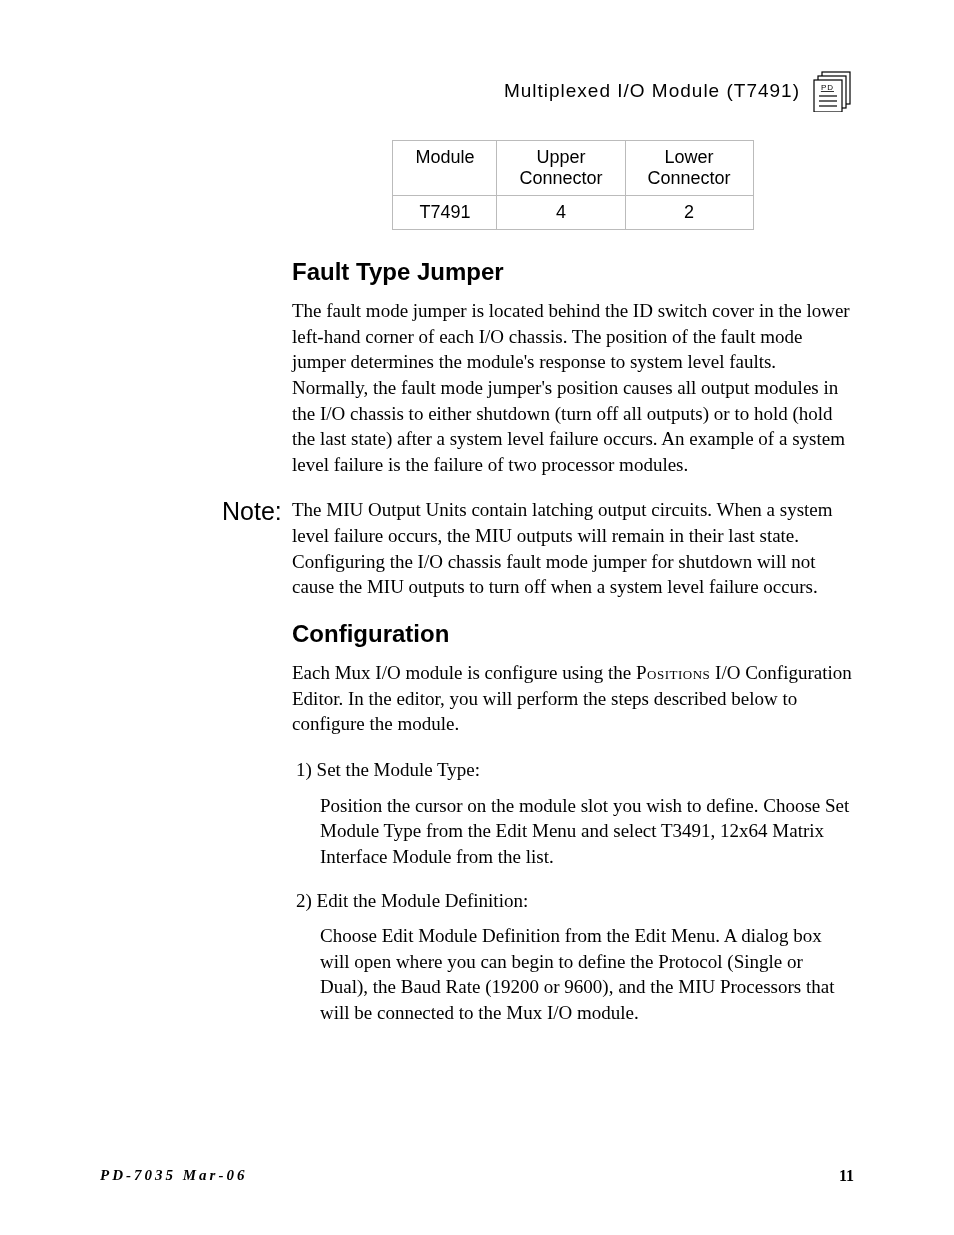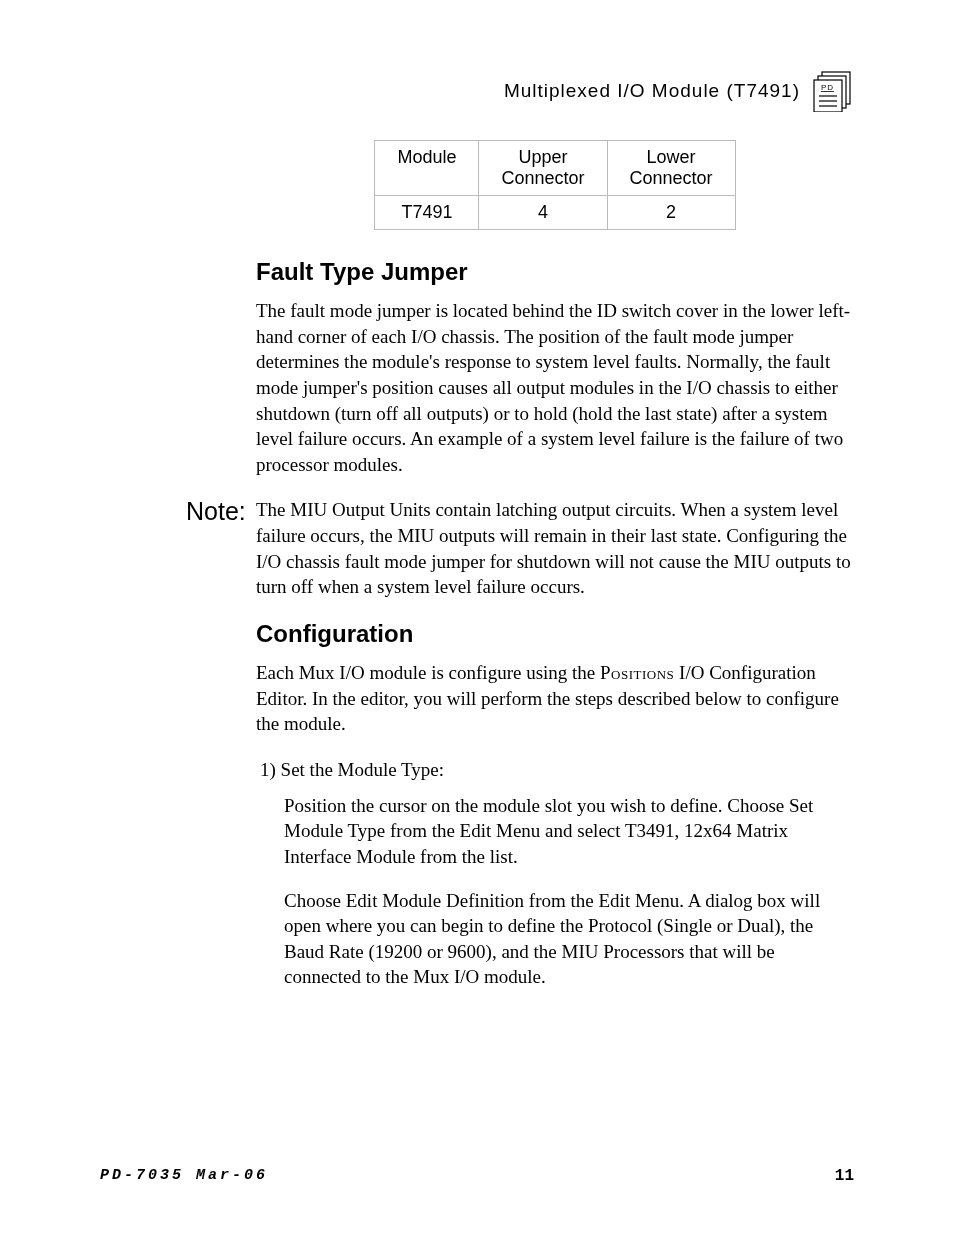--- a/index.html
+++ b/index.html
@@ -1,33 +1,33 @@
 <!DOCTYPE html>
 <html><head>
 <meta charset="utf-8">
 <style>
   * { box-sizing: border-box; margin: 0; padding: 0; }
   html, body { width: 954px; height: 1235px; background: #fff; font-family: Georgia, "Times New Roman", serif; color: #000; }
-  .page { position: relative; width: 954px; height: 1235px; padding: 70px 100px 60px 56px; }
+  .page { position: relative; width: 954px; height: 1235px; padding: 70px 100px 60px 92px; }
   .header-line { display: flex; justify-content: flex-end; align-items: center; gap: 12px; font-family: Arial, Helvetica, sans-serif; font-size: 19px; letter-spacing: 1px; margin-bottom: 28px; }
   .header-icon { width: 42px; height: 42px; position: relative; }
   .header-icon svg { width: 42px; height: 42px; }
   .content { padding-left: 200px; }
   .table-title { font-family: Arial, Helvetica, sans-serif; font-weight: bold; font-size: 18px; text-align: center; margin-bottom: 10px; }
   table.slot { border-collapse: collapse; margin: 0 auto 28px auto; }
   table.slot th, table.slot td { border: 1px solid #bbb; padding: 6px 22px; font-family: Arial, Helvetica, sans-serif; font-size: 18px; text-align: center; vertical-align: top; font-weight: normal; }
   table.slot th { border-bottom: 1px solid #bbb; }
   h2.section { font-family: Arial, Helvetica, sans-serif; font-weight: bold; font-size: 24px; margin: 6px 0 12px 0; }
   p.body { font-size: 19px; line-height: 1.35; margin-bottom: 20px; }
   .note-block { position: relative; }
   .note-label { position: absolute; left: -70px; top: 0; font-family: Arial, Helvetica, sans-serif; font-size: 25px; }
   .steps { margin-left: 4px; }
   .step-head { font-size: 19px; line-height: 1.35; margin-bottom: 10px; }
   .step-body { font-size: 19px; line-height: 1.35; margin: 0 0 18px 24px; }
-  .footer { position: absolute; left: 100px; right: 100px; bottom: 50px; display: flex; justify-content: space-between; font-family: Liberation Mono, monospace; font-size: 15px; }
+  .footer { position: absolute; left: 100px; right: 100px; bottom: 50px; display: flex; justify-content: space-between; font-family: Liberation Serif, serif; font-size: 15px; }
   .footer .left { font-style: italic; font-weight: bold; letter-spacing: 3px; }
   .footer .right { font-weight: bold; font-size: 16px; }
   .smallcaps { font-variant: small-caps; letter-spacing: 0.5px; }
 </style>
 </head>
 <body>
 
 <div class="page">
 
   <div class="header-line">
@@ -71,20 +71,21 @@
     </div>
 
     <h2 class="section">Configuration</h2>
     <p class="body">
       <span>Each Mux I/O module is configure using the </span><span class="smallcaps">Positions</span><span> I/O Configuration Editor.  In the editor, you will perform the steps described below to configure the module.</span>
     </p>
 
     <div class="steps">
       <p class="step-head">1) Set the Module Type:</p>
       <p class="step-body">Position the cursor on the module slot you wish to define.  Choose Set Module Type from the Edit Menu and select T3491, 12x64 Matrix Interface Module from the list.</p>
+      <p class="step-head">2) Edit the Module Definition:</p>
       <p class="step-body">Choose Edit Module Definition from the Edit Menu.  A dialog box will open where you can begin to define the Protocol (Single or Dual), the Baud Rate (19200 or 9600), and the MIU Processors that will be connected to the Mux I/O module.</p>
     </div>
 
   </div>
 
   <div class="footer">
     <span class="left">PD-7035  Mar-06</span>
     <span class="right">11</span>
   </div>
 

